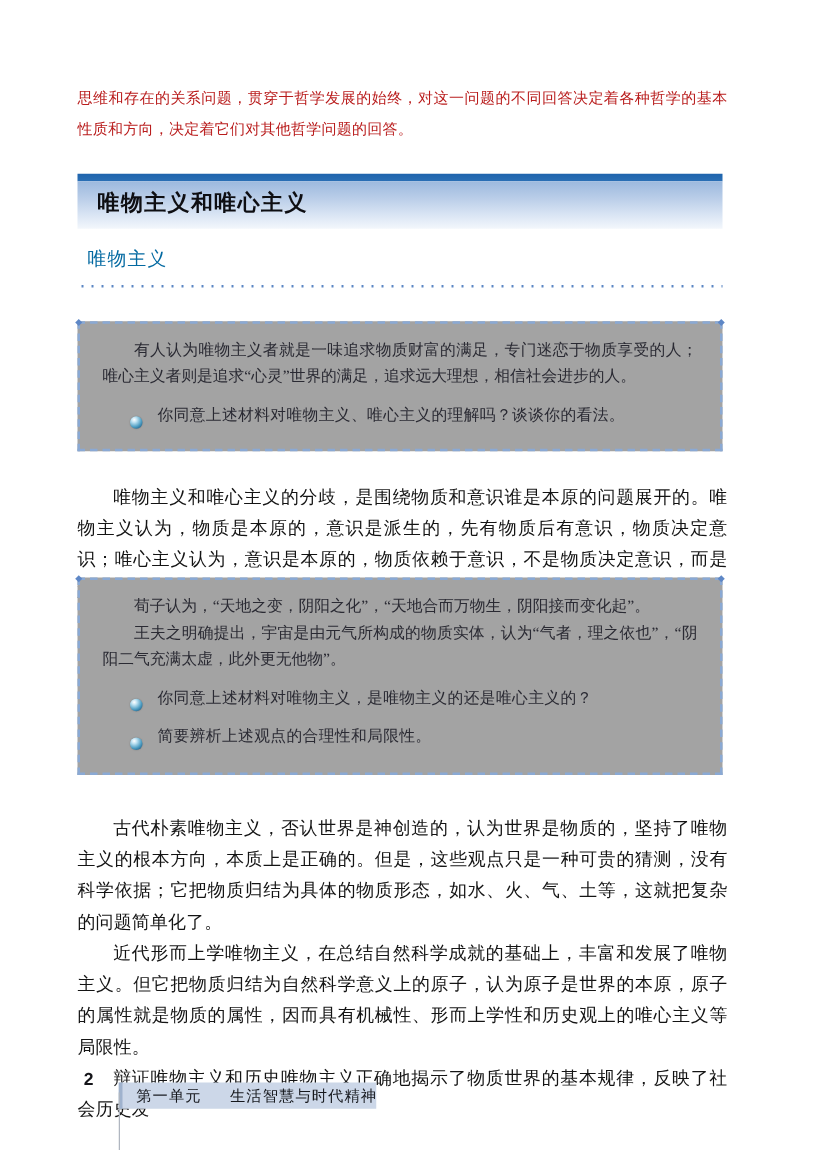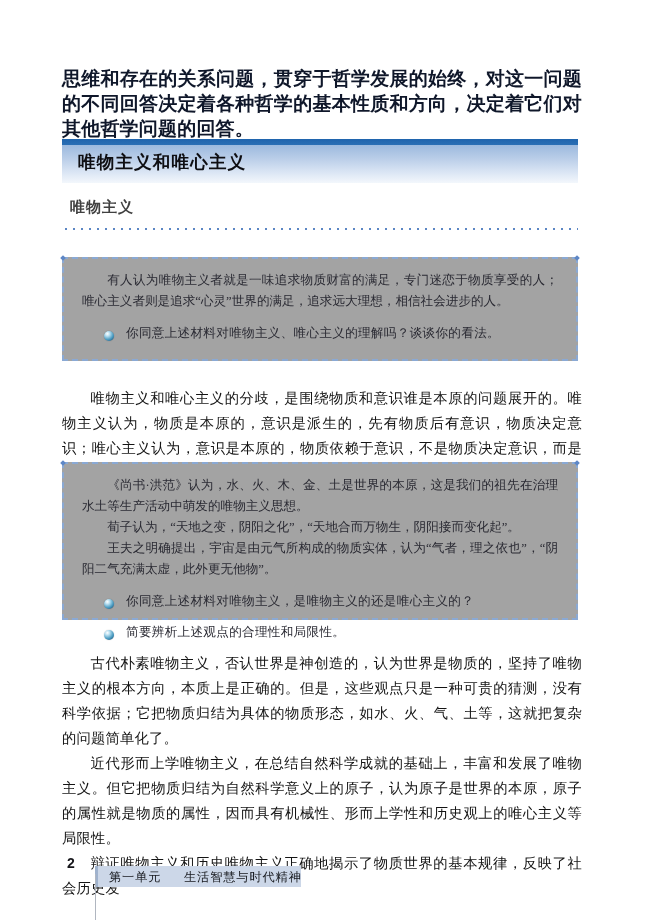--- a/index.html
+++ b/index.html
@@ -21,27 +21,26 @@
     inset: 0;
     background: #ffffff;
   }
 
   
   .intro {
     position: absolute;
     left: 62px;
     top: 66px;
     width: 520px;
-    font-size: 19px;
+    font-size: 12px;
     line-height: 25px;
     text-align: justify;
     text-justify: inter-ideograph;
     letter-spacing: 0.2px;
-    color: #0f172a;
-    font-weight: bold;
+    color: #b91c1c;
   }
 
   
   .section-bar {
     position: absolute;
     left: 62px;
     top: 139px;
     width: 516px;
     height: 44px;
     text-align: center;
@@ -70,23 +69,23 @@
     color: #0e0e12;
     font-family: "Liberation Serif", "DejaVu Serif", serif;
   }
 
   
   .sub-heading {
     position: absolute;
     left: 70px;
     top: 198px;
     font-size: 15px;
-    font-weight: bold;
+    font-weight: normal;
     letter-spacing: 1px;
-    color: #404040;
+    color: #0369a1;
     font-family: "Liberation Sans", "DejaVu Sans", sans-serif;
   }
   .dotted-rule {
     position: absolute;
     left: 62px;
     top: 228px;
     width: 516px;
     height: 2px;
     background-image: radial-gradient(circle, #5b86c4 0 0.9px, rgba(0,0,0,0) 1.2px);
     background-size: 8px 2px;
@@ -129,23 +128,24 @@
     margin: 0;
     font-family: "Liberation Serif", "DejaVu Serif", serif;
   }
   .box-question-list {
     margin: 9px 0 0 0;
     padding: 0;
     list-style: none;
   }
   .box-question {
     display: flex;
-    align-items: center;
+    align-items: flex-end;
     margin: 12px 0 4px 0;
     padding-left: 22px;
+    font-family: Liberation Mono, monospace;
   }
   .bullet-orb {
     flex: 0 0 auto;
     width: 10px;
     height: 10px;
     border-radius: 50%;
     margin-top: 4px;
     margin-right: 12px;
     background:
       radial-gradient(circle at 34% 28%, #ffffff 0%, #bfe2f2 22%, #4f9fc4 58%, #1d5a82 88%, #12405e 100%);
@@ -254,21 +254,20 @@
       </ul>
     </div>
   </div>
 
   <div class="body-block" id="body-mid">
     <p>唯物主义和唯心主义的分歧，是围绕物质和意识谁是本原的问题展开的。唯物主义认为，物质是本原的，意识是派生的，先有物质后有意识，物质决定意识；唯心主义认为，意识是本原的，物质依赖于意识，不是物质决定意识，而是意识决定物质。</p>
   </div>
 
   <div class="box" id="box-2">
     <div class="box-inner">
-      <p class="box-para">《尚书·洪范》认为，水、火、木、金、土是世界的本原，这是我们的祖先在治理水土等生产活动中萌发的唯物主义思想。</p>
       <p class="box-para">荀子认为，“天地之变，阴阳之化”，“天地合而万物生，阴阳接而变化起”。</p>
       <p class="box-para">王夫之明确提出，宇宙是由元气所构成的物质实体，认为“气者，理之依也”，“阴阳二气充满太虚，此外更无他物”。</p>
       <ul class="box-question-list">
         <li class="box-question">
           <span class="bullet-orb"></span>
           <span class="box-question-text">你同意上述材料对唯物主义，是唯物主义的还是唯心主义的？</span>
         </li>
         <li class="box-question">
           <span class="bullet-orb"></span>
           <span class="box-question-text">简要辨析上述观点的合理性和局限性。</span>

